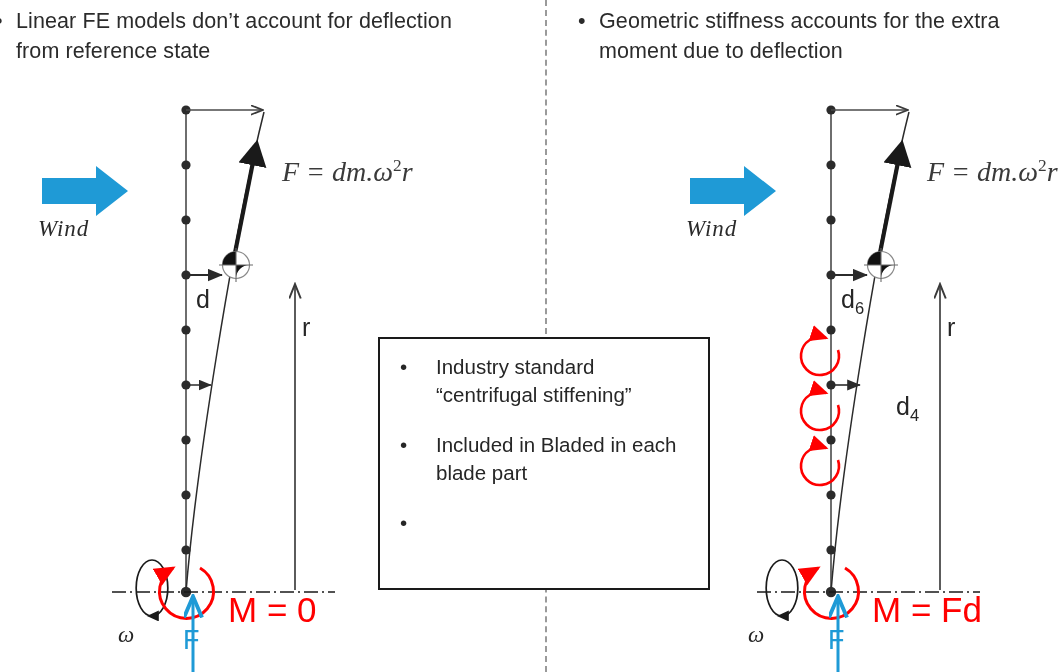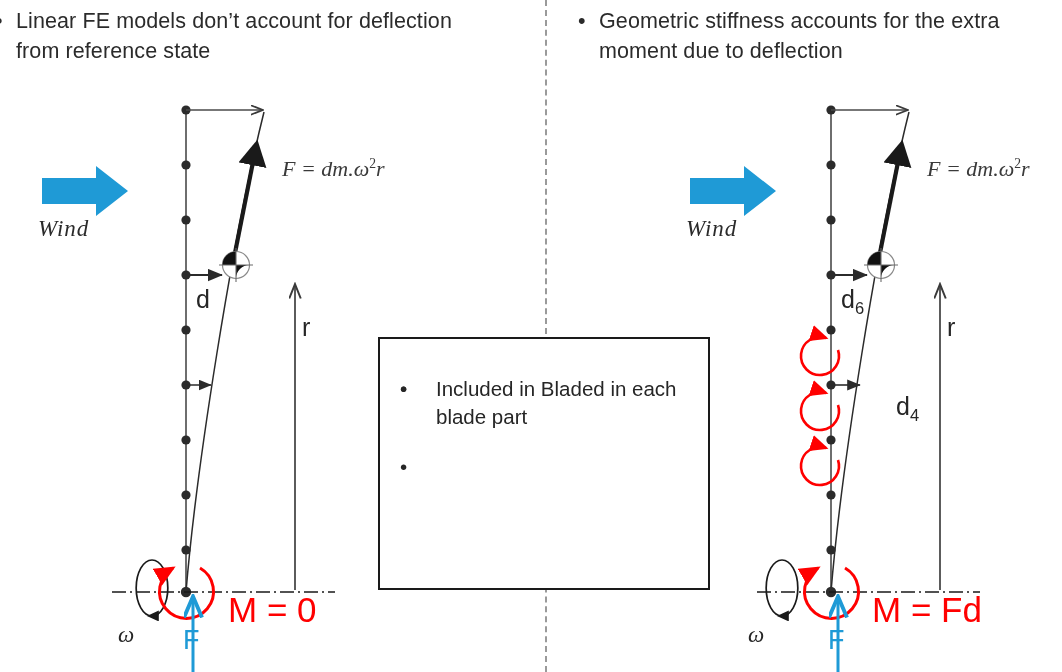--- a/index.html
+++ b/index.html
@@ -61,21 +61,21 @@
     font-size: 23px;
     color: #2b2b2b;
     letter-spacing: 1px;
   }
 
   
   .formula {
     position: absolute;
     font-family: "Liberation Serif", serif;
     font-style: italic;
-    font-size: 22px;
+    font-size: 28px;
     color: #3a3a3a;
     white-space: nowrap;
   }
   .formula sup {
     font-size: 0.62em;
     font-style: normal;
     vertical-align: super;
   }
 
   
@@ -339,20 +339,21 @@
   <div class="omega-label" style="left:748px; top:622px;">ω</div>
 
   <div class="blue-label" style="left:828px; top:625px;">F</div>
 
   <div class="red-label" style="left:872px; top:590px;">M = Fd</div>
 
   <div id="callout">
     <ul>
       <li>
         <span class="cb">•</span>
+        <span>Industry standard “centrifugal stiffening”</span>
       </li>
       <li>
         <span class="cb">•</span>
         <span>Included in Bladed in each blade part</span>
       </li>
       <li>
         <span class="cb">•</span>
       </li>
     </ul>
   </div>

